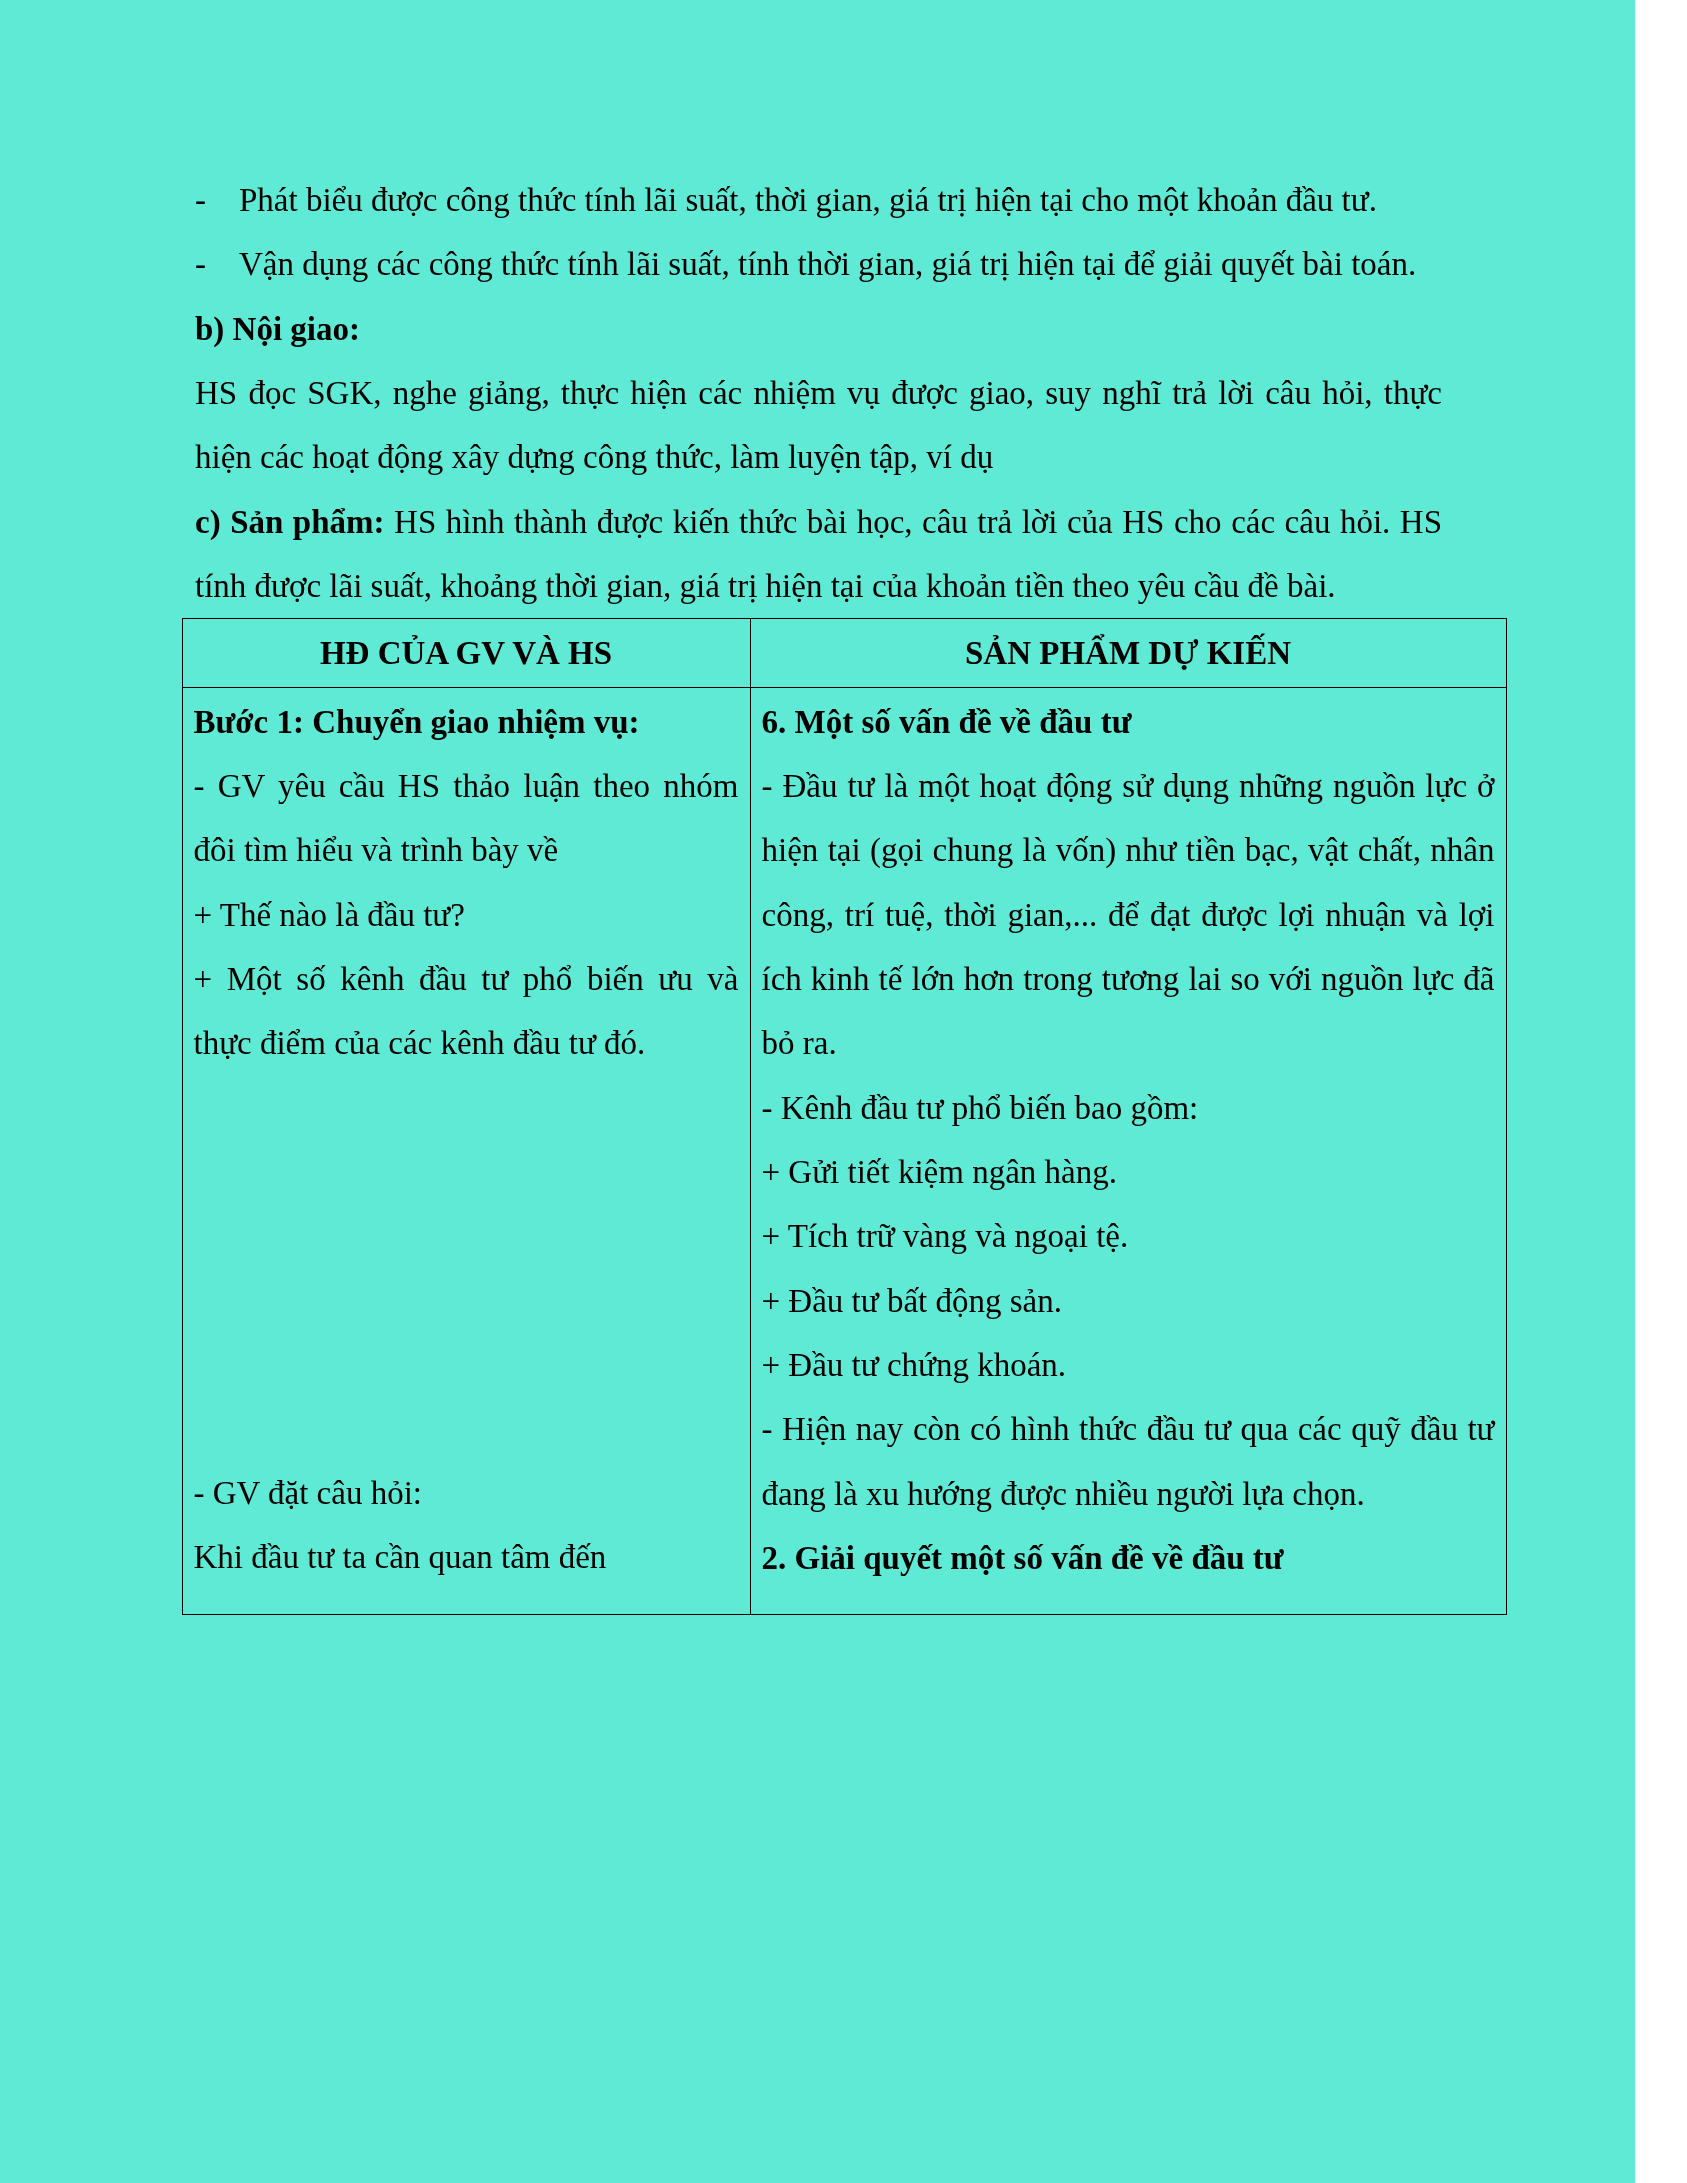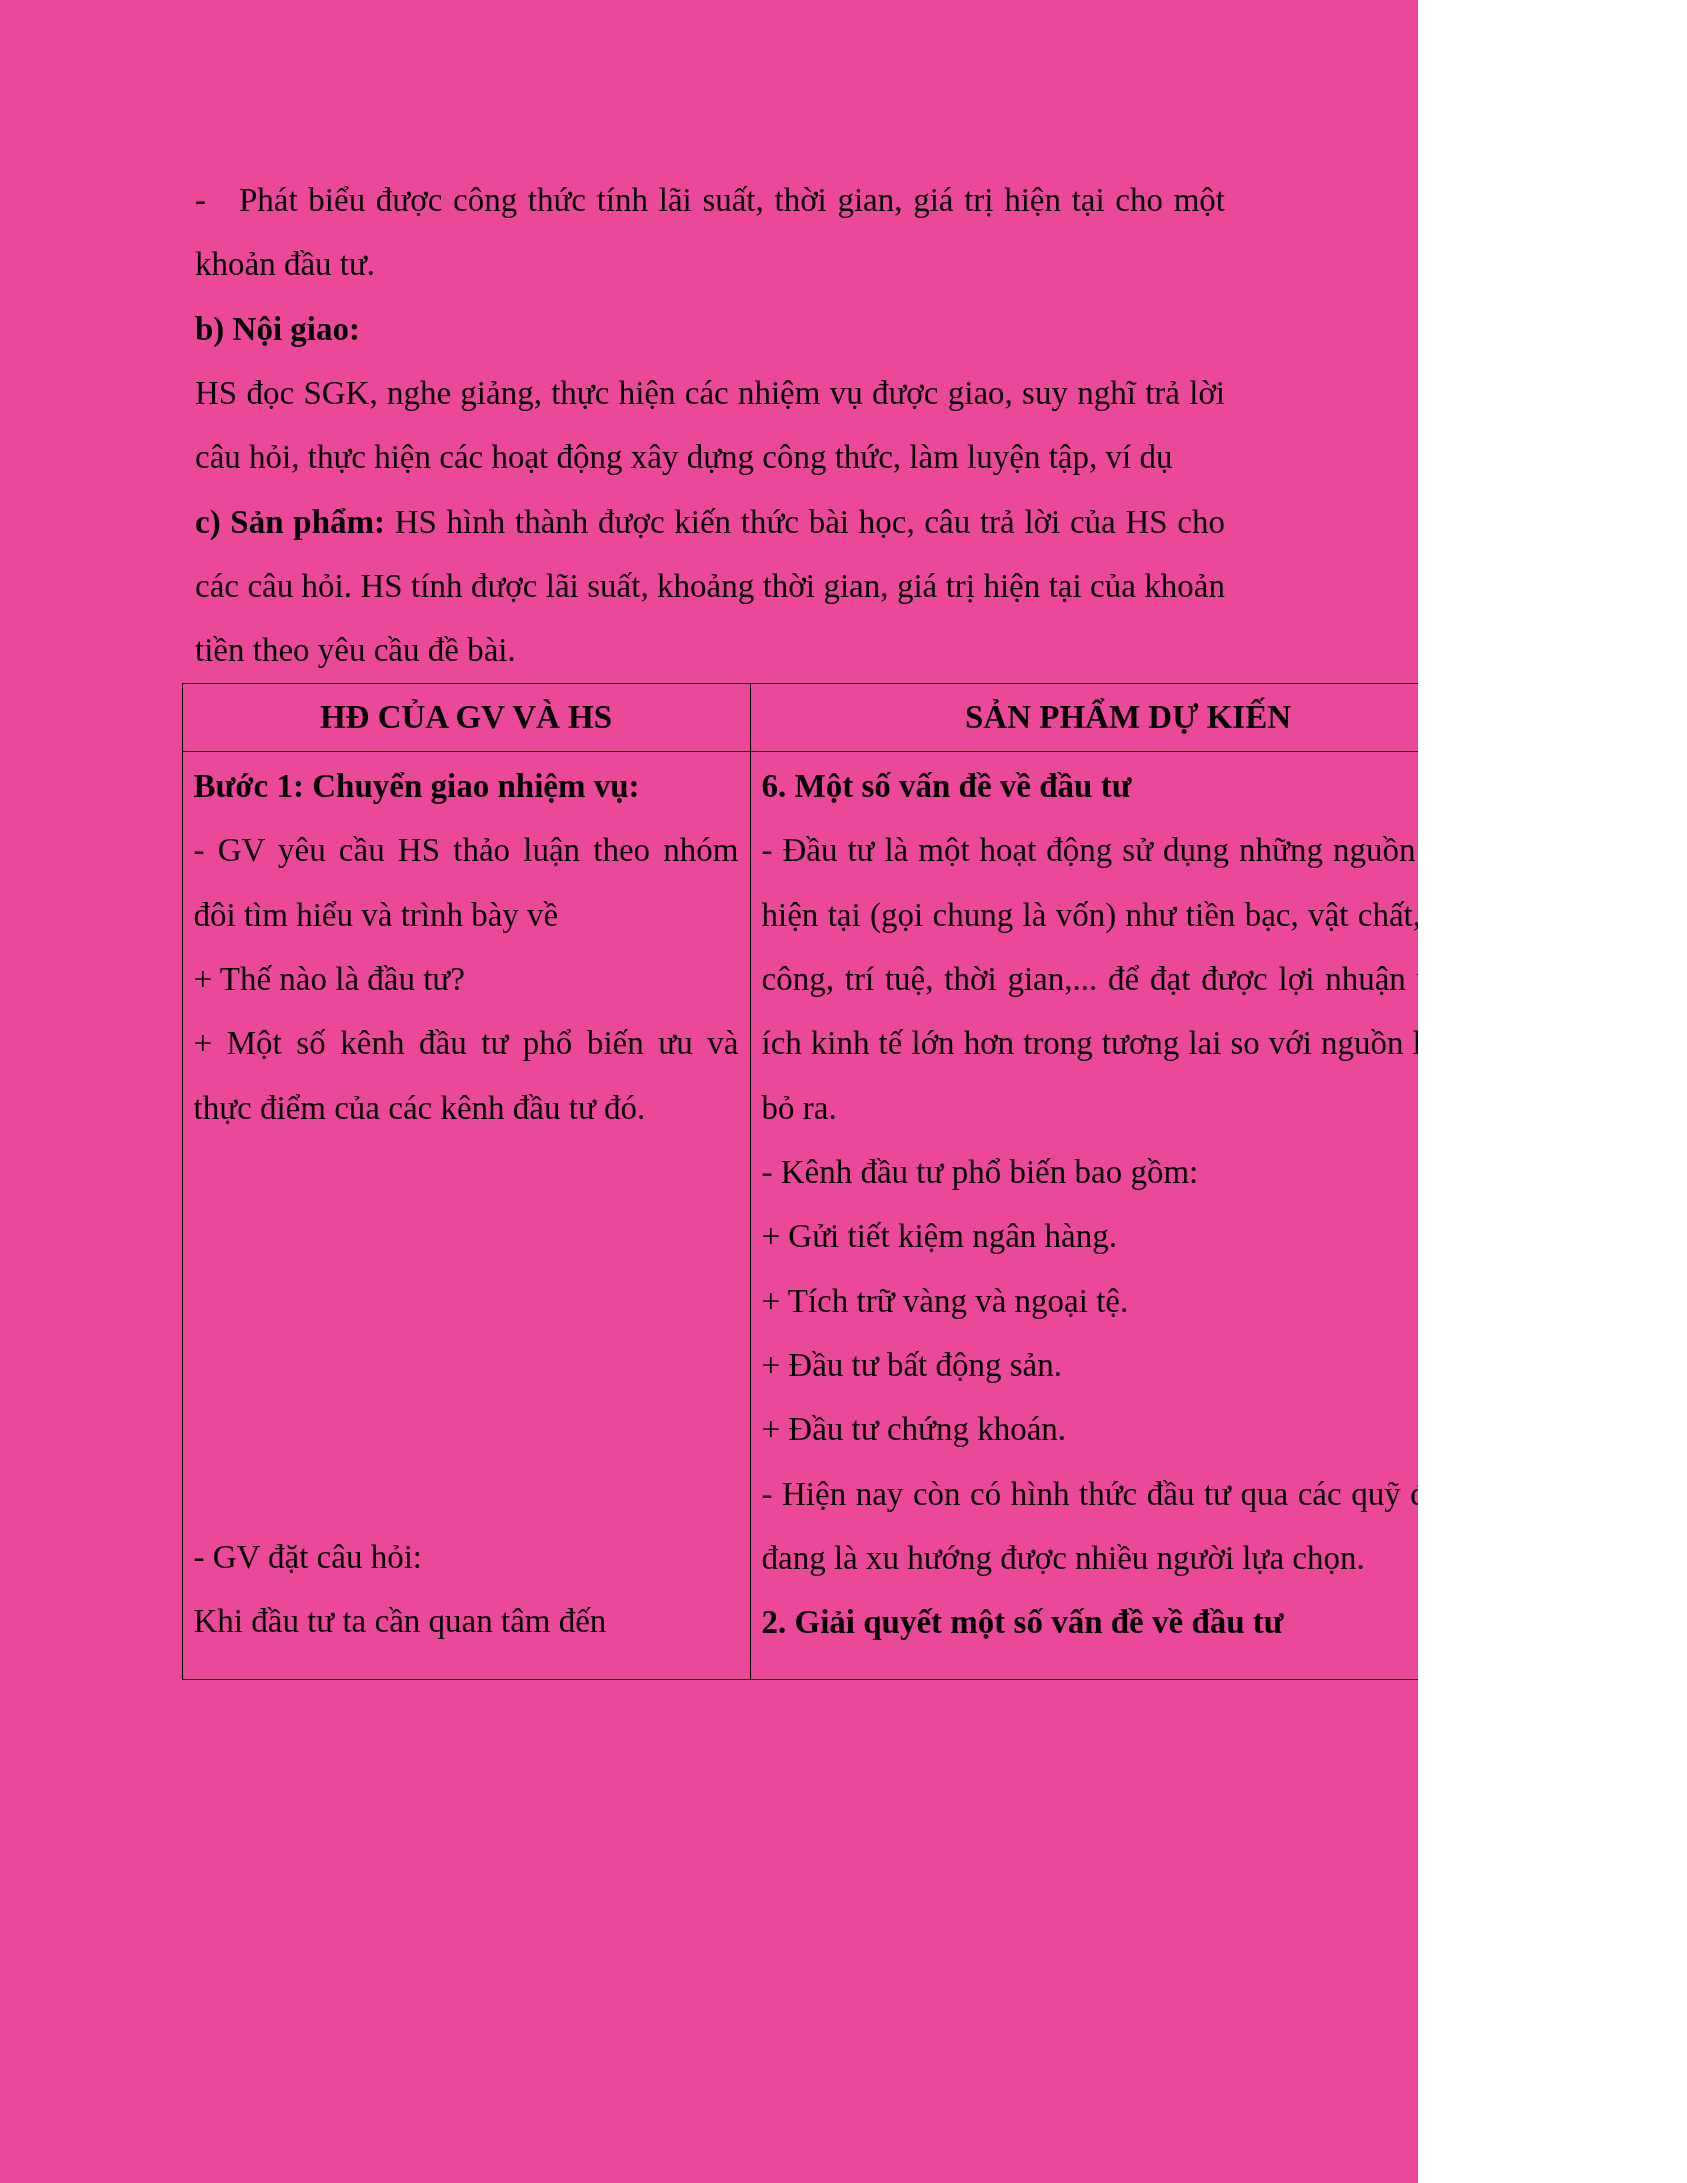--- a/index.html
+++ b/index.html
@@ -2,23 +2,23 @@
 <html lang="vi" style="font-size:12.7px"><head>
 <meta charset="utf-8">
 <style>
   html, body {
     margin: 0;
     padding: 0;
     background: #ffffff;
   }
   .page {
     position: relative;
-    width: 1418px;
+    width: 1635px;
     height: 2183px;
-    background: #ec4899;
+    background: #5eead4;
     color: #000000;
     font-family: "Liberation Serif", "DejaVu Serif", serif;
     font-size: 33px;
     line-height: 1.95;
     overflow: hidden;
   }
   .content {
     padding: 168px 193px 0 195px;
   }
   .para {
@@ -57,20 +57,21 @@
   }
 </style>
 </head>
 <body>
 
 <div class="page">
   <div class="content">
 
     <p class="para">- Phát biểu được công thức tính lãi suất, thời gian, giá trị hiện tại cho một khoản đầu tư.</p>
 
+    <p class="para">- Vận dụng các công thức tính lãi suất, tính thời gian, giá trị hiện tại để giải quyết bài toán.</p>
 
     <p class="para"><b class="bold">b) Nội giao:</b></p>
 
     <p class="para">HS đọc SGK, nghe giảng, thực hiện các nhiệm vụ được giao, suy nghĩ trả lời câu hỏi, thực hiện các hoạt động xây dựng công thức, làm luyện tập, ví dụ</p>
 
     <p class="para"><b class="bold">c) Sản phẩm:</b><span> HS hình thành được kiến thức bài học, câu trả lời của HS cho các câu hỏi. HS tính được lãi suất, khoảng thời gian, giá trị hiện tại của khoản tiền theo yêu cầu đề bài.</span></p>
 
 
     <table class="doc-table">
       <colgroup>

